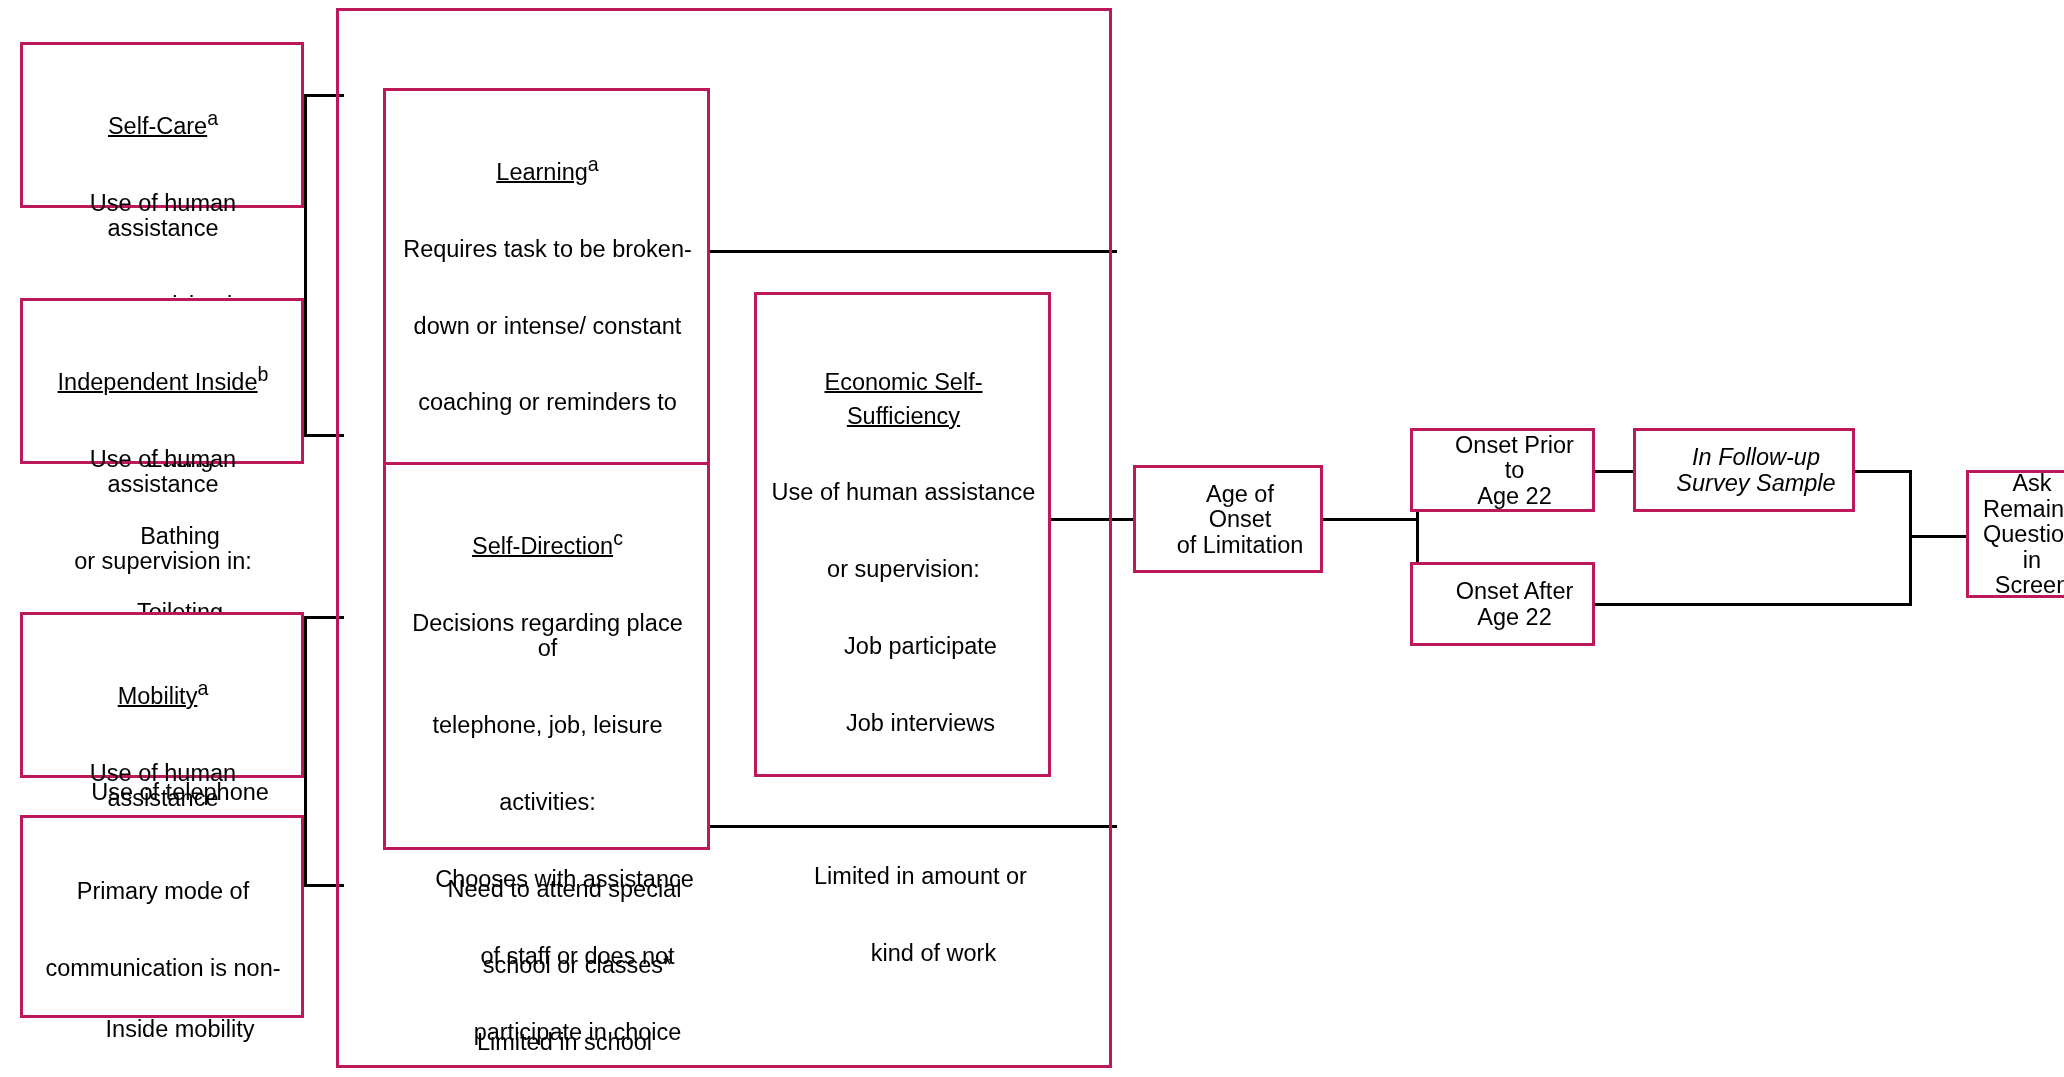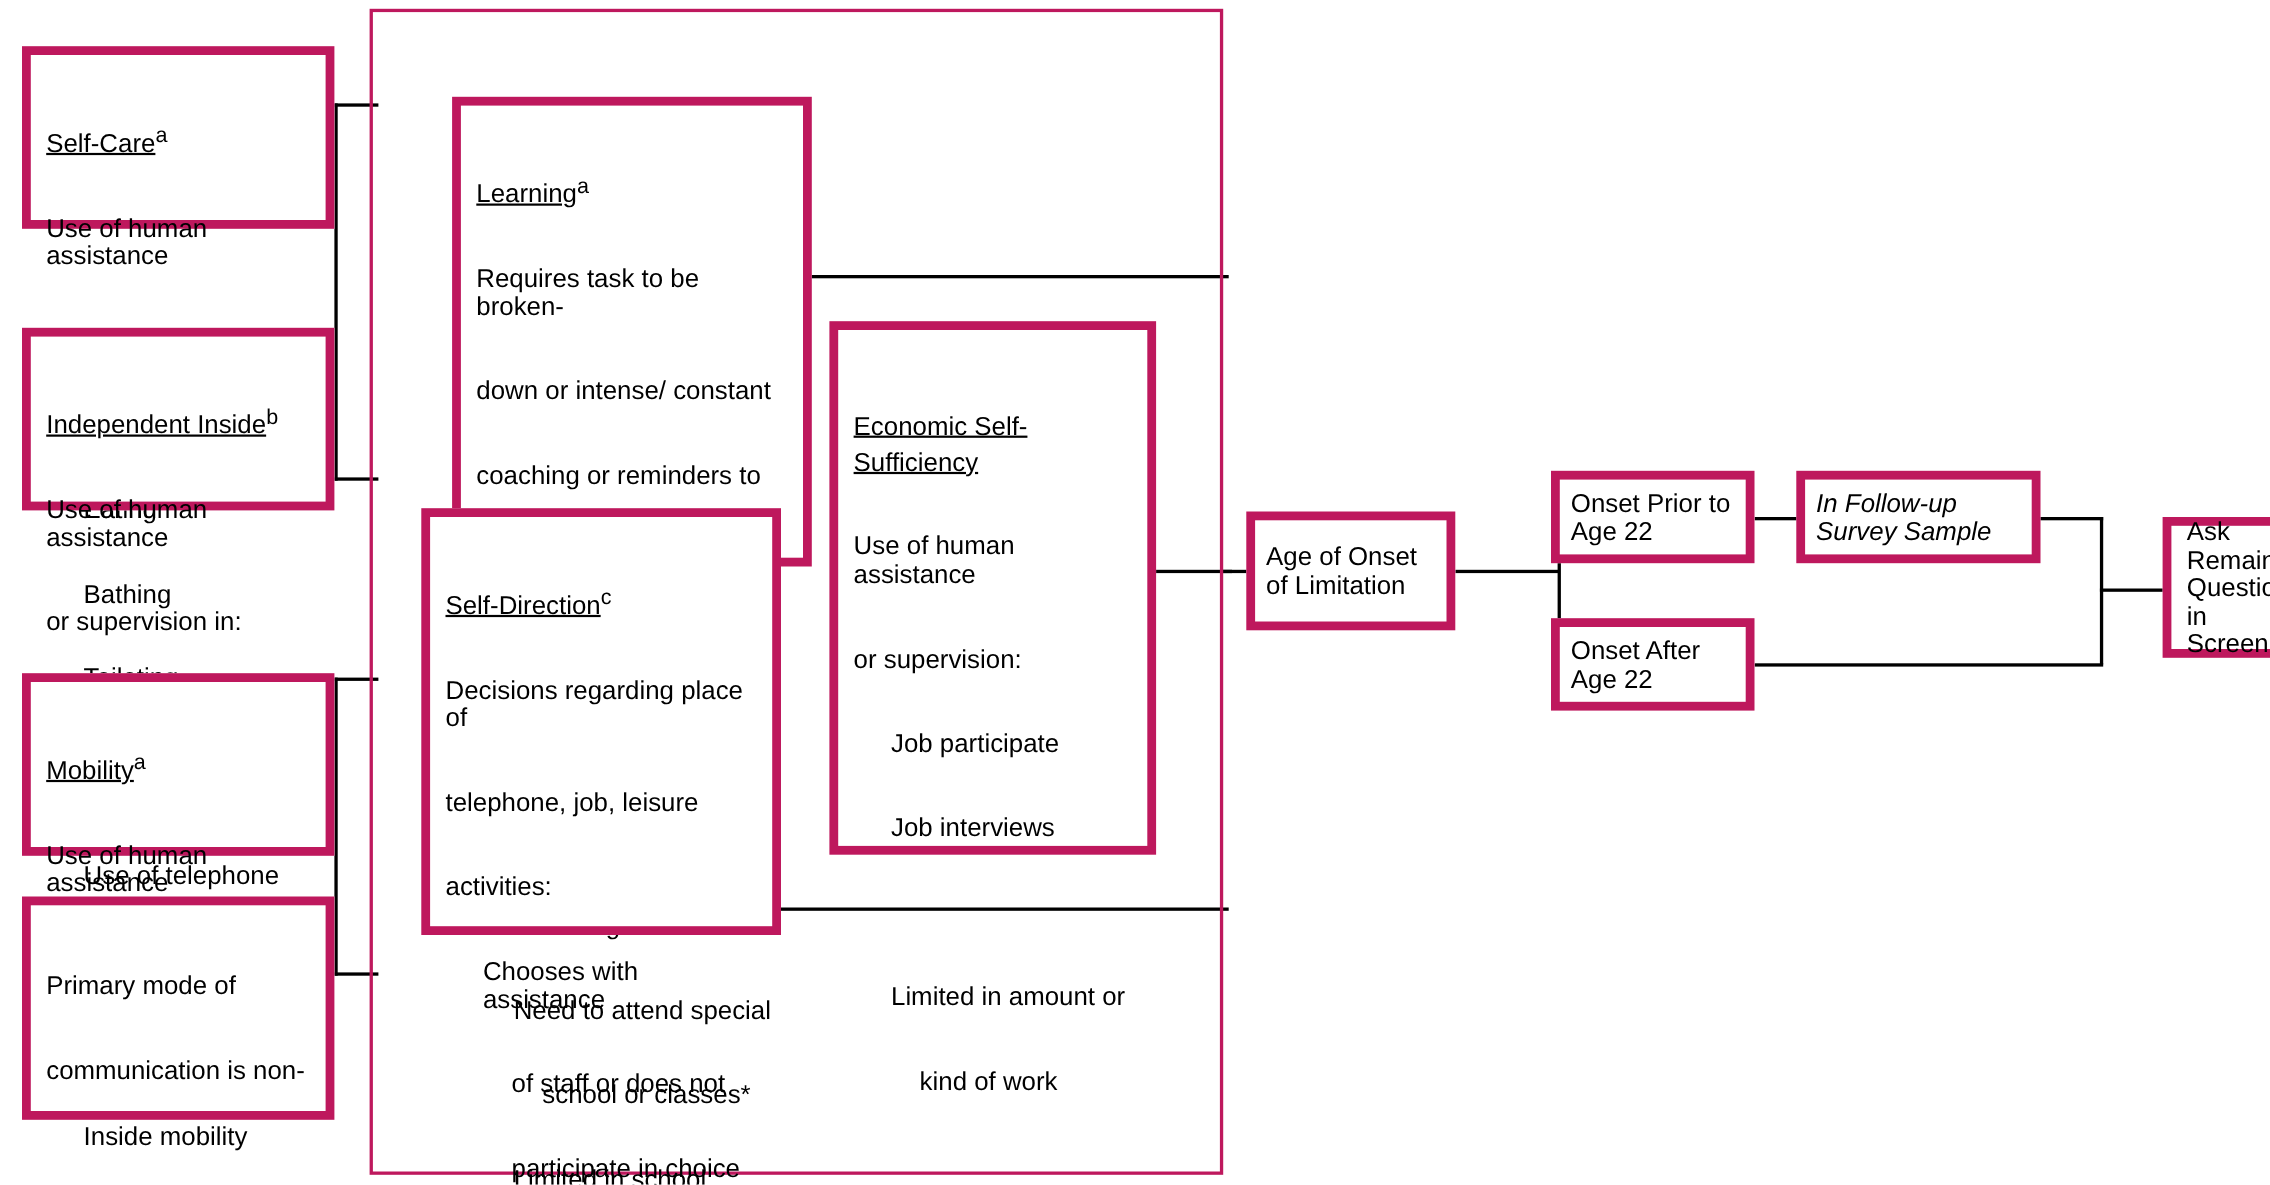--- a/index.html
+++ b/index.html
@@ -14,42 +14,43 @@
     background: #ffffff;
     font-family: "Liberation Sans", sans-serif;
     color: #000000;
     overflow: hidden;
   }
 
   
   .box {
     position: absolute;
     box-sizing: border-box;
-    border: 8px solid #be185d;
+    border: 3px solid #be185d;
     background: #ffffff;
     z-index: 5;
+    text-align: center;
   }
   .box.outer {
     border-width: 3px;
     z-index: 2;
     background: transparent;
   }
   .box-inner {
     padding: 10px 12px 8px 14px;
     font-size: 23.5px;
     line-height: 25.6px;
     white-space: pre-wrap;
   }
   .box-inner.center-v {
     display: flex;
     flex-direction: column;
     justify-content: center;
     height: 100%;
     box-sizing: border-box;
-    padding-left: 10px;
+    padding-left: 36px;
   }
 
   .hdr {
     text-decoration: underline;
     text-underline-offset: 1px;
   }
   .l0 { margin: 0; }
   .l1 { margin: 0; padding-left: 34px; }
   .l2 { margin: 0; padding-left: 60px; }
   .blank { height: 25.6px; }
@@ -138,21 +139,21 @@
     <div class="box-inner">
       <div class="l0">Primary mode of</div>
       <div class="l0">communication is non-</div>
       
       
       
       
     </div>
   </div>
 
-  <div class="box" style="left:383px; top:88px; width:327px; height:427px;margin-left:28px;">
+  <div class="box" style="left:383px; top:88px; width:327px; height:427px;">
     <div class="box-inner">
       <div class="l0"><span class="hdr"><span>Learning</span></span><sup>a</sup></div>
       <div class="l0">Requires task to be broken-</div>
       <div class="l0">down or intense/ constant</div>
       <div class="l0">coaching or reminders to</div>
       <div class="l0">learn new task</div>
       <div class="blank"></div>
       <div class="l0">Limitations in school (for</div>
       <div class="l0">school-age children):</div>
       <div class="l1">Prevented from attending</div>

